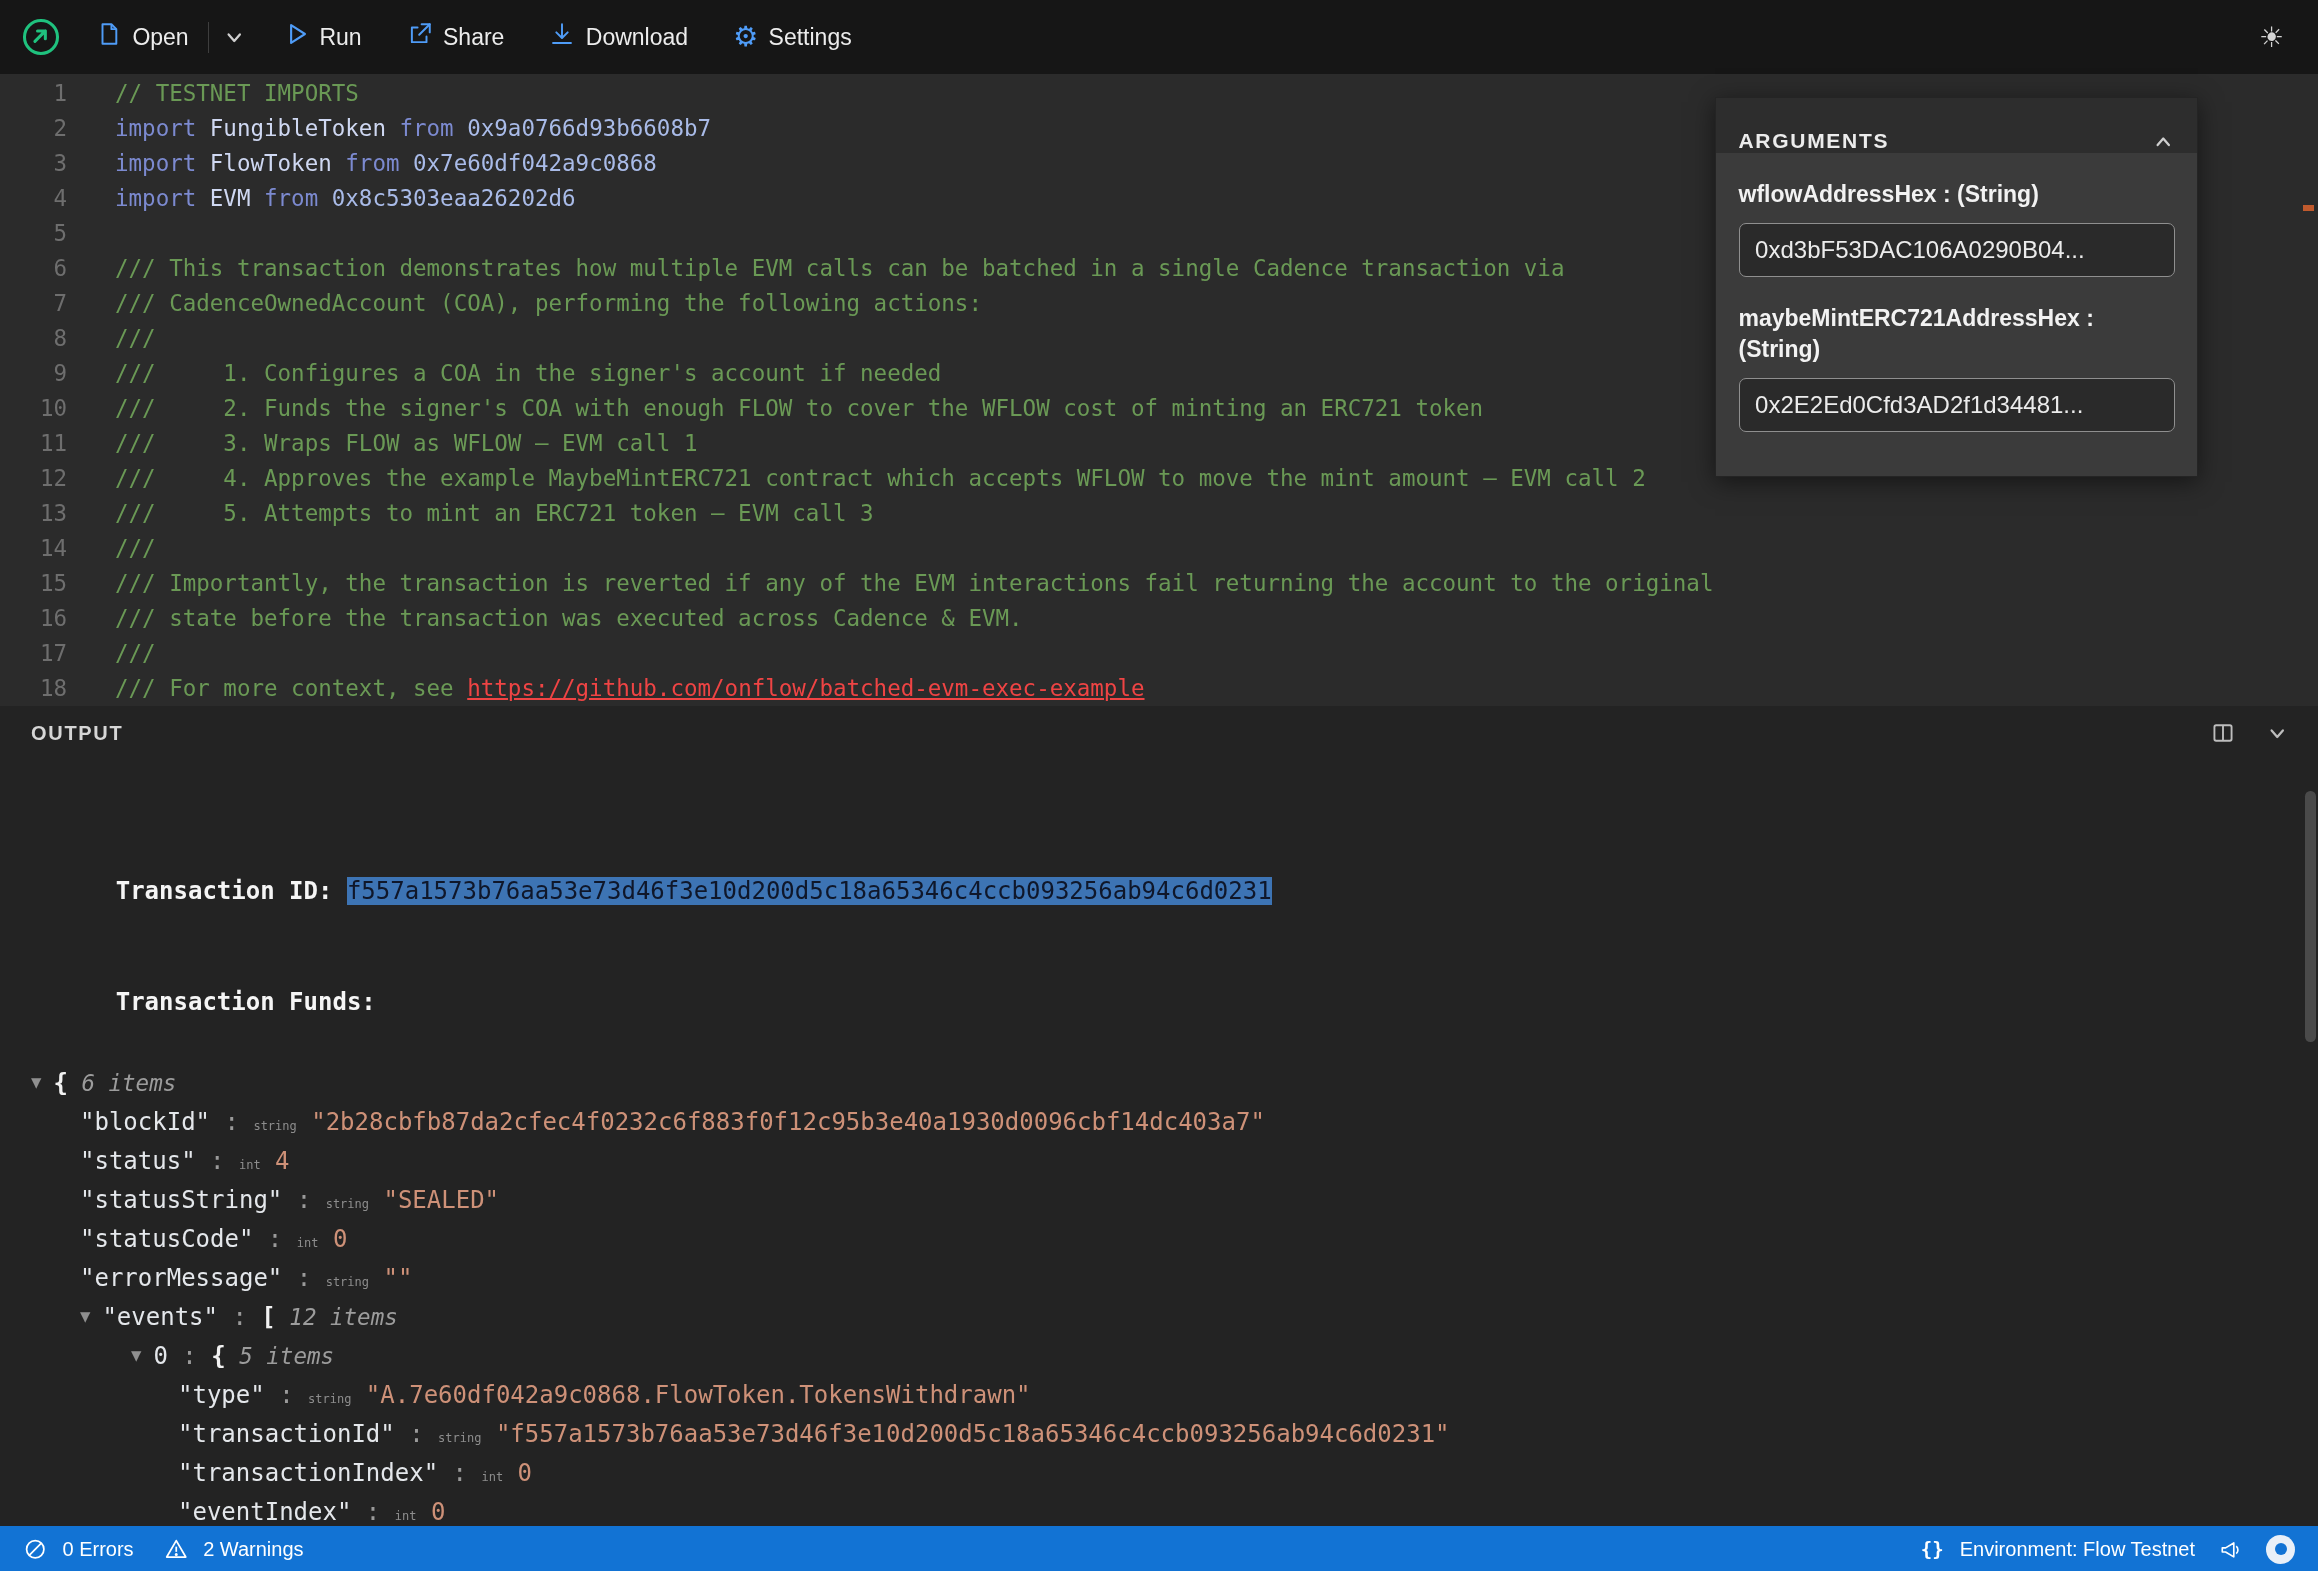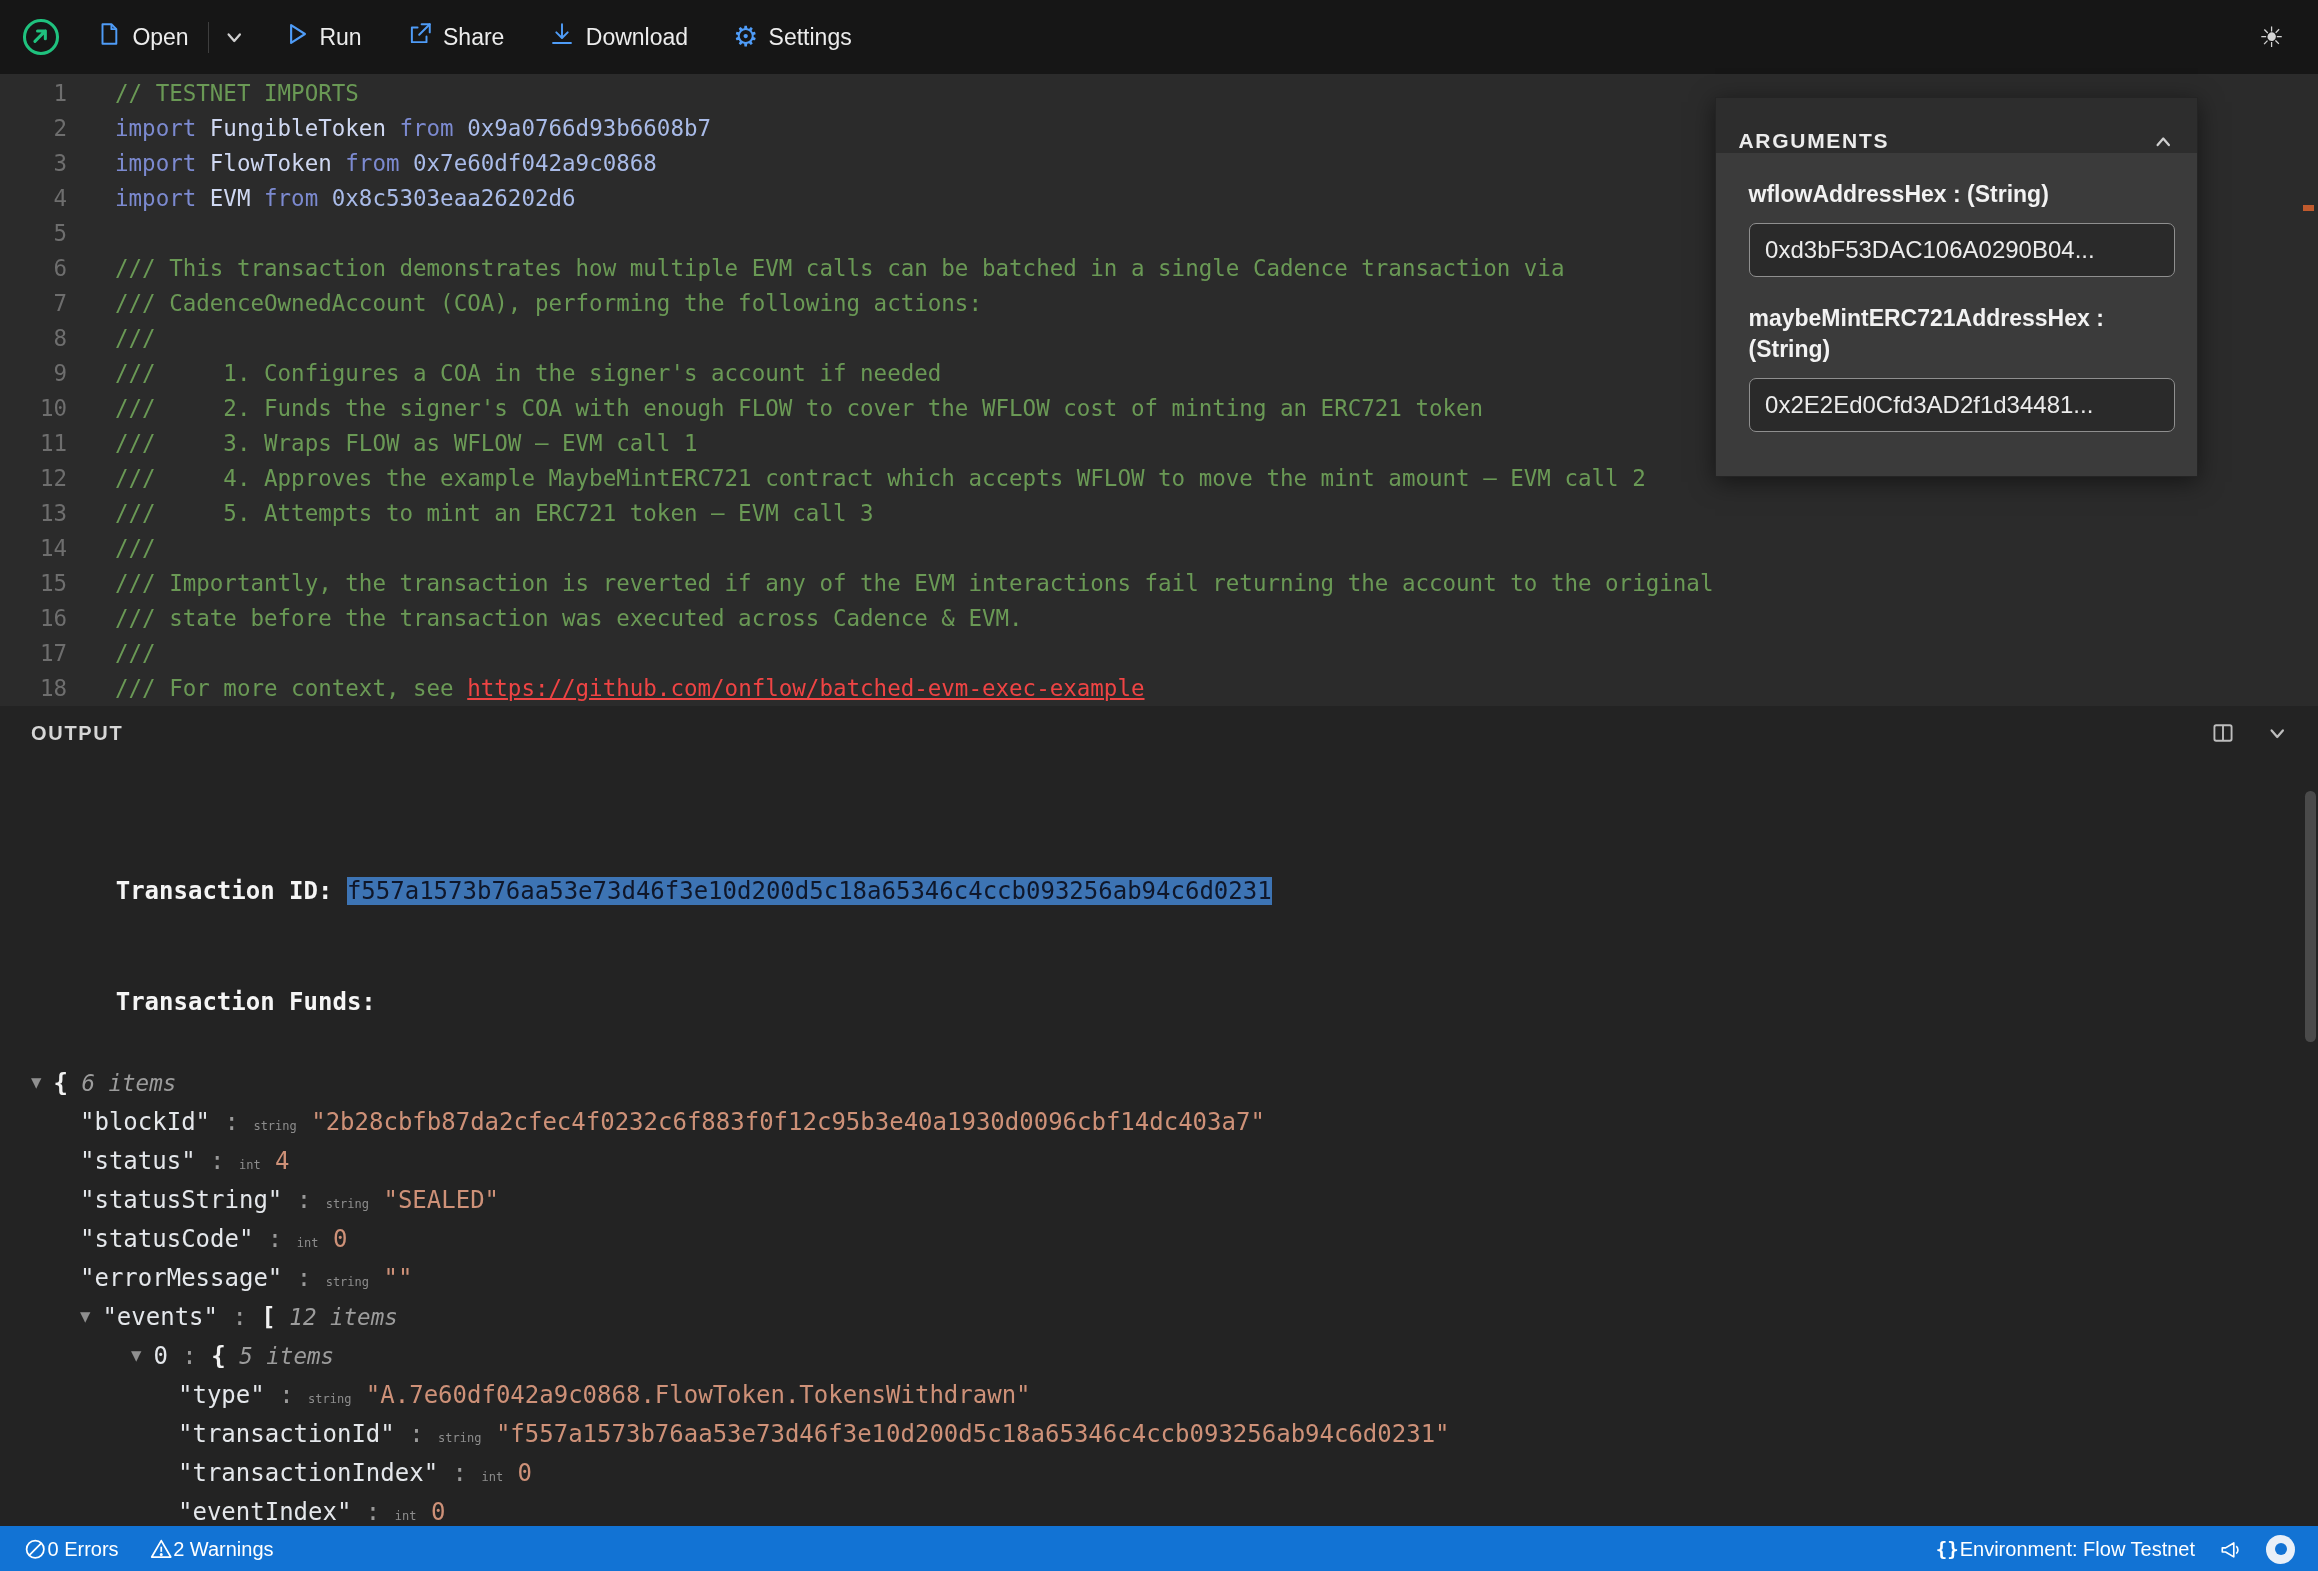--- a/index.html
+++ b/index.html
@@ -31,21 +31,21 @@
   .tok-address { color:#a9bbe8; }
   .tok-link    { color:#ef4444; text-decoration:underline; cursor:pointer; }
   .ruler-marker { position:absolute; right:5.2px; top:131px; width:11.2px; height:6px; background:#c05a2d; }
 
   
   .args-panel { position:absolute; left:1715px; top:97px; width:483px; min-height:380px; background:#3b3b3b;
                 border:0.9px solid #242424; box-shadow:0 5.2px 22.5px rgba(0,0,0,.5); z-index:5; }
   .args-header { height:55px; background:#2d2d2d; display:flex; align-items:flex-end; justify-content:space-between;
                  padding:0 22.5px; cursor:pointer; }
   .args-title { font-weight:bold; font-size:21px; letter-spacing:1.7px; color:#ececec; }
-  .args-body { padding:26px 22.5px 29px;margin-left:10px; }
+  .args-body { padding:26px 22.5px 29px; }
   .arg-field { margin-bottom:26px; }
   .arg-field:last-child { margin-bottom:0; }
   .arg-label { font-weight:bold; font-size:23px; color:#f2f2f2; margin-bottom:13px; line-height:1.35; }
   .arg-input { width:100%; height:54px; background:#2a2a2a; border:0.9px solid #8f8f8f; border-radius:7px;
                color:#ececec; font:24px "Liberation Sans",sans-serif; padding:0 15.6px; outline:none; }
 
   
   .output { position:absolute; top:706px; left:0; width:2319px; height:820px; background:#232323; overflow:hidden; }
   .output-header { height:54px; display:flex; align-items:center; padding:0 31px; }
   .output-title { font-weight:bold; font-size:20px; letter-spacing:1.7px; color:#d6d6d6; }
@@ -62,21 +62,21 @@
   .seg-type  { color:#8d8d8d; font-size:12px;text-align:center; }
   .seg-str   { color:#ce9178; }
   .seg-num   { color:#ce9178; }
   .seg-brace { color:#f2f2f2; font-weight:bold; }
   .seg-items { color:#9c9c9c; font-style:italic; font-size:22.5px; }
   .output-scrollbar { position:absolute; right:3.5px; top:85px; width:10.4px; height:251px; background:#4a4a4a; border-radius:5.2px; cursor:grab; }
 
   
   .status-bar { position:absolute; left:0; top:1526px; width:2319px; height:46px; background:#1273d4;
                 display:flex; align-items:center; color:#fff; font-size:20px; padding:0 24px; }
-  .sb-group { display:flex; align-items:center; gap:1px; margin-right:31px; cursor:pointer; }
+  .sb-group { display:flex; align-items:center; gap:16px; margin-right:31px; cursor:pointer; }
   .sb-right { margin-left:auto; display:flex; align-items:center; gap:24px; }
   .braces-glyph { font:bold 19px "DejaVu Sans Mono",monospace; color:#fff; }
   .assistant { width:29px; height:29px; border-radius:50%; background:#e9f0f8; display:flex; align-items:center;
                justify-content:center; cursor:pointer; border:none; }
   .assistant-dot { width:12px; height:12px; border-radius:50%; background:#1273d4; }
 </style>
 </head>
 <body>
 
 <header class="toolbar">

